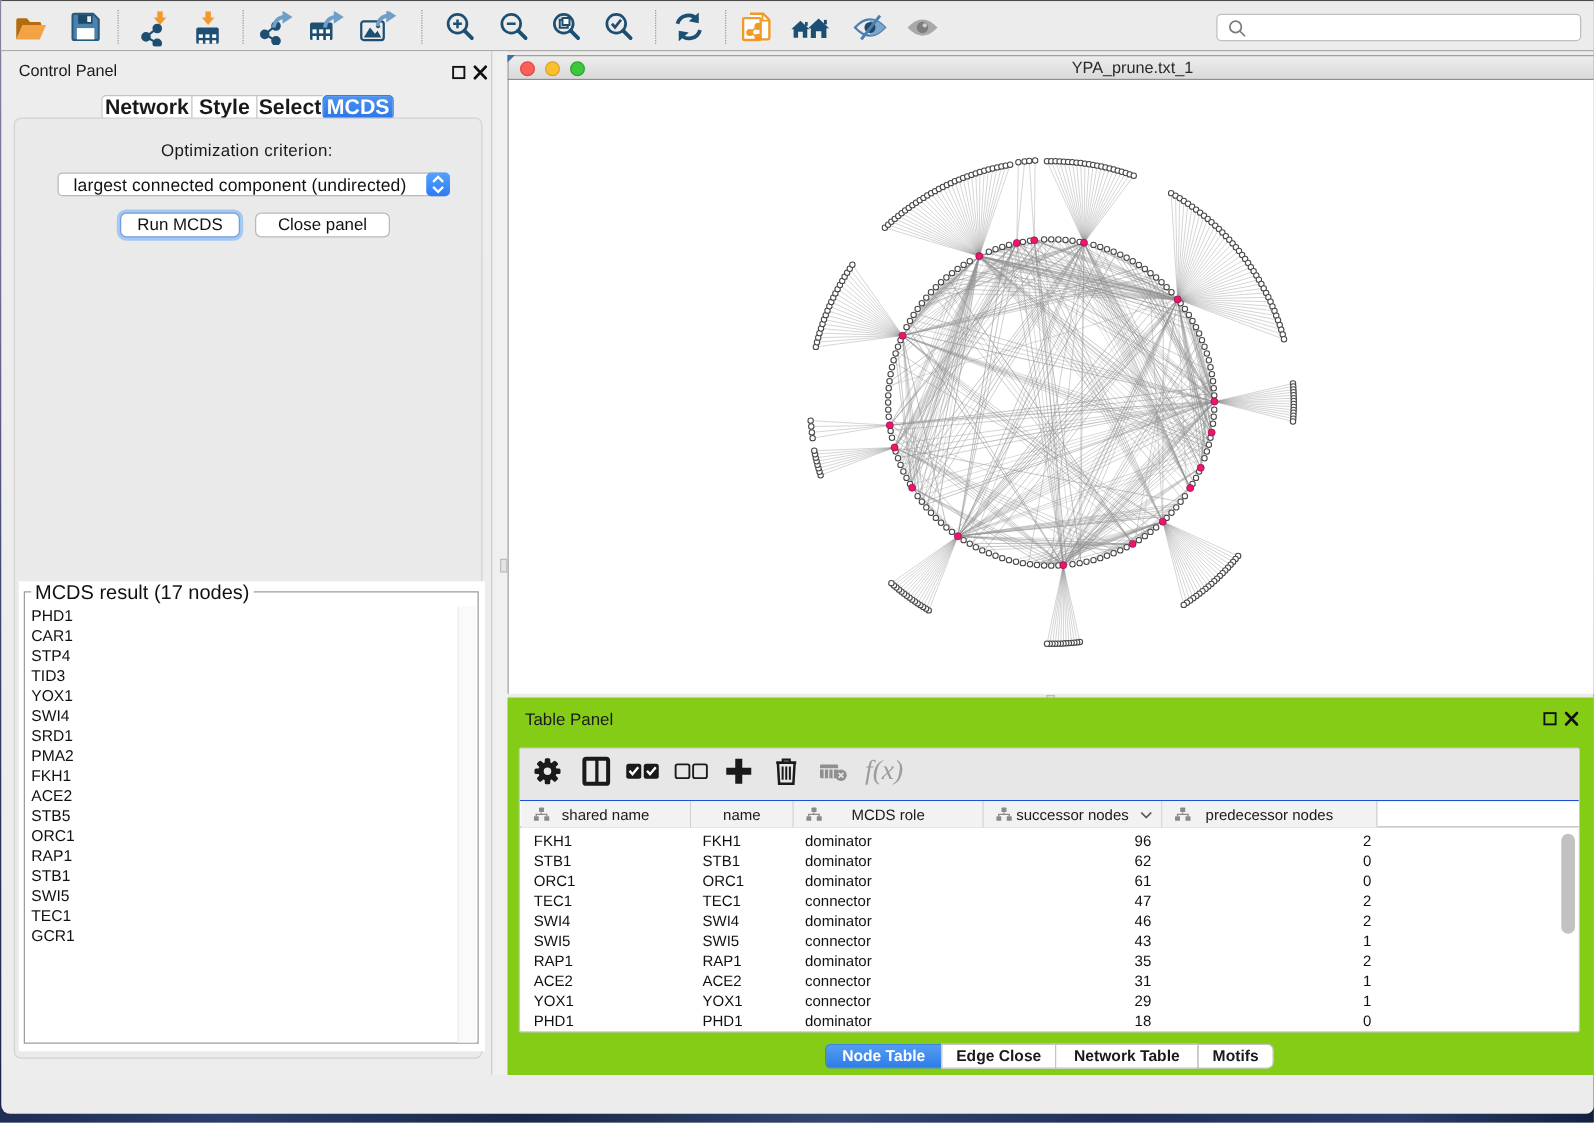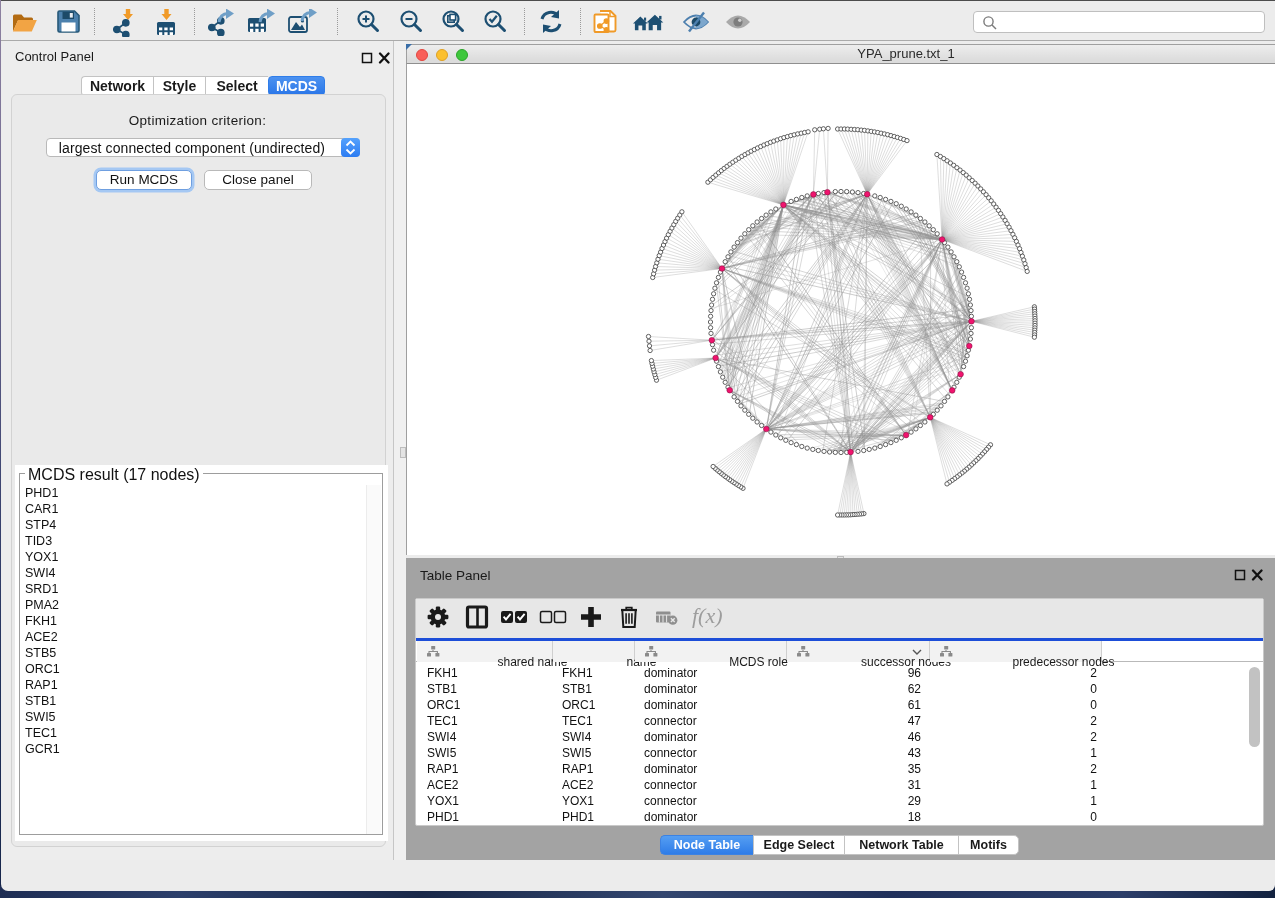--- a/index.html
+++ b/index.html
@@ -18,21 +18,21 @@
 
 #toolbar { position:absolute; left:0; top:1px; width:1274px; height:39px; background:#ececec; border-bottom:1px solid #aaaaaa; }
 .tbi { position:absolute; top:7px; }
 .tdiv { position:absolute; top:6px; width:0; height:27px; border-left:1px dotted #9a9a9a; }
 #searchbox { position:absolute; left:972px; top:9px; width:292px; height:22px; background:#ffffff; border:1px solid #bfbfbf; border-radius:4px; }
 
 #cpanel { position:absolute; left:1px; top:40px; width:392px; height:819px; background:#ededed; border-right:1px solid #c6c6c6; }
 #cp-title { position:absolute; left:13px; top:8px; font-size:13px; color:#1a1a1a; }
 #cp-btns { position:absolute; left:359px; top:11px; } #cp-btns svg, #tp-btns svg { display:block; }
 #cp-tabs { position:absolute; left:79px; top:35px; height:20px; display:flex; }
-.cptab { height:20px; border:1px solid #c3c3c3; border-right:none; background:#ffffff; font-size:14px; font-weight:bold; color:#1a1a1a; display:flex; align-items:center; justify-content:center; }
+.cptab { height:20px; border:1px solid #c3c3c3; border-right:none; background:#ffffff; font-size:17px; font-weight:bold; color:#1a1a1a; display:flex; align-items:center; justify-content:center; }
 .cptab.first { border-top-left-radius:4px; border-bottom-left-radius:4px; }
 .cptab.sel { background:linear-gradient(180deg,#4c92f0 0%,#2a76e8 100%); color:#ffffff; border-color:#2f7de9; border-radius:4px; border-right:1px solid #2f7de9; }
 #cp-inner { position:absolute; left:9px; top:53px; width:375px; height:753px; background:#eaeaea; border:1px solid #d2d2d2; border-radius:6px; }
 #opt-label { position:absolute; left:0; top:72px; width:100%; text-align:center; font-size:13.5px; letter-spacing:0.3px; color:#1a1a1a; }
 #dd { position:absolute; left:44px; top:97px; width:314px; height:19px; background:#ffffff; border:1px solid #b9b9b9; border-radius:4px; font-size:14px; color:#111; }
 #dd .txt { position:absolute; left:0; right:22px; top:1px; text-align:center; letter-spacing:0.1px; }
 #dd .step { position:absolute; right:-1px; top:-1px; width:19px; height:19px; border-radius:4px; background:linear-gradient(180deg,#55a2fd 0%,#2c7cf2 100%); }
 .btn { position:absolute; height:20px; background:#ffffff; border:1px solid #b9b9b9; border-radius:5px; font-size:13.5px; color:#111; text-align:center; line-height:17px; }
 #btn-run { left:94px; top:129px; width:96px; box-shadow:0 0 0 2.5px #a5c8f3; border-color:#6f9fe0; }
 #btn-close { left:202px; top:129px; width:108px; }
@@ -44,28 +44,28 @@
 
 #vsplit { position:absolute; left:393px; top:40px; width:12px; height:819px; background:#f0f0f0; }
 #vsplit .handle { position:absolute; left:6px; top:406px; width:6px; height:11px; background:#e4e4e4; border:1px solid #bdbdbd; }
 
 #netwin { position:absolute; left:405px; top:43px; width:870px; height:511px; }
 #net-title { position:absolute; left:0; top:0; width:870px; height:20px; background:linear-gradient(180deg,#ededed 0%,#dcdcdc 85%); border:1px solid #9f9f9f; border-bottom:1px solid #8f8f8f; }
 #net-title .t { position:absolute; width:998px; text-align:center; top:1px; font-size:13px; color:#2a2a2a; }
 .tl { position:absolute; top:4px; width:12px; height:12px; border-radius:50%; }
 #net-canvas { position:absolute; left:0; top:20px; width:870px; height:491px; background:#ffffff; border-left:1px solid #9f9f9f; }
 
-#tpanel { position:absolute; left:405px; top:557px; width:869px; height:302px; background:#a3a3a3; }
+#tpanel { position:absolute; left:405px; top:557px; width:869px; height:302px; background:#84cc16; }
 #tp-title { position:absolute; left:14px; top:10px; font-size:13.5px; color:#1a1a1a; }
 #tp-btns { position:absolute; left:828px; top:11px; }
 #tp-box { position:absolute; left:9px; top:40px; width:849px; height:228px; background:#ffffff; border:1px solid #c9c9c9; border-radius:2px; }
-#tp-toolbar { position:absolute; left:0; top:0; width:847px; height:42px; background:#e7e7e7; border-bottom:3px solid #1d4ed8; }
+#tp-toolbar { position:absolute; left:0; top:0; width:847px; height:42px; background:#e7e7e7; border-bottom:1px solid #1d4ed8; }
 #tp-header { position:absolute; left:0; top:42px; width:847px; height:21px; background:#ffffff; border-bottom:1px solid #b9b9b9; font-size:12px; color:#1a1a1a; }
 .hcell { position:absolute; top:0; height:21px; background:#f2f2f2; border-right:1px solid #cfcfcf; }
-.hlab { position:absolute; width:100%; text-align:center; top:14px; white-space:nowrap;margin-left:48px; }
+.hlab { position:absolute; width:100%; text-align:center; top:4px; white-space:nowrap; }
 #tp-rows { position:absolute; left:0; top:66px; width:847px; height:160px; overflow:hidden; font-size:12px; color:#111; }
 .trow { position:absolute; left:0; width:100%; height:16px; }
 .c1 { position:absolute; left:11px; top:1px; }
 .c2 { position:absolute; left:146px; top:1px; }
 .c3 { position:absolute; left:228px; top:1px; }
 .c4 { position:absolute; left:371px; width:134px; text-align:right; top:1px; }
 .c5 { position:absolute; left:526px; width:155px; text-align:right; top:1px; }
 #tp-sb { position:absolute; right:3px; top:68px; width:11px; height:80px; background:#c2c2c2; border-radius:6px; }
 #tp-tabs { position:absolute; left:254px; top:277px; height:20px; display:flex; }
 .ttab { height:20px; border:1px solid #c3c3c3; border-right:none; background:#ffffff; color:#1a1a1a; font-size:12.5px; font-weight:bold; display:flex; align-items:center; justify-content:center; }
@@ -228,21 +228,21 @@
     <div id="cp-title">Control Panel</div>
       <div id="cp-btns">
         <svg width="30" height="12" viewBox="0 0 30 12">
           <rect x="1.5" y="1.5" width="9" height="9" fill="none" stroke="#111" stroke-width="1.5"></rect>
           <path d="M19 1.5 L27.5 10.5 M27.5 1.5 L19 10.5" stroke="#111" stroke-width="2.3" stroke-linecap="round"></path>
         </svg>
       </div>
     <div id="cp-tabs">
       <div class="cptab first" style="width:72px;">Network</div>
       <div class="cptab" style="width:52px;">Style</div>
-      <div class="cptab" style="width:63px;">Select</div>
+      <div class="cptab" style="width:53px;">Select</div>
       <div class="cptab sel" style="width:57px;">MCDS</div>
     </div>
     <div id="cp-inner"></div>
     <div id="dd">
         <span class="txt">largest connected component (undirected)</span>
         <span class="step"><svg width="19" height="19" viewBox="0 0 19 19">
             <path d="M5.5 7.5 L9.5 3.5 L13.5 7.5 M5.5 11.5 L9.5 15.5 L13.5 11.5" fill="none" stroke="#ffffff" stroke-width="1.8"></path>
           </svg></span>
       </div>
     <div id="opt-label">Optimization criterion:</div>
@@ -1366,18 +1366,18 @@
             <span class="c2">PHD1</span>
             <span class="c3">dominator</span>
             <span class="c4">18</span>
             <span class="c5">0</span>
           </div>
         </div>
       <div id="tp-sb"></div>
     </div>
     <div id="tp-tabs">
       <div class="ttab sel" style="width:93px; border-top-left-radius:5px; border-bottom-left-radius:5px;">Node Table</div>
-      <div class="ttab" style="width:91px;">Edge Select</div>
+      <div class="ttab" style="width:91px;">Edge Close</div>
       <div class="ttab" style="width:114px;">Network Table</div>
       <div class="ttab" style="width:61px; border-right:1px solid #c3c3c3; border-top-right-radius:5px; border-bottom-right-radius:5px;">Motifs</div>
     </div>
   </div>
 </div>
 
 </body></html>

